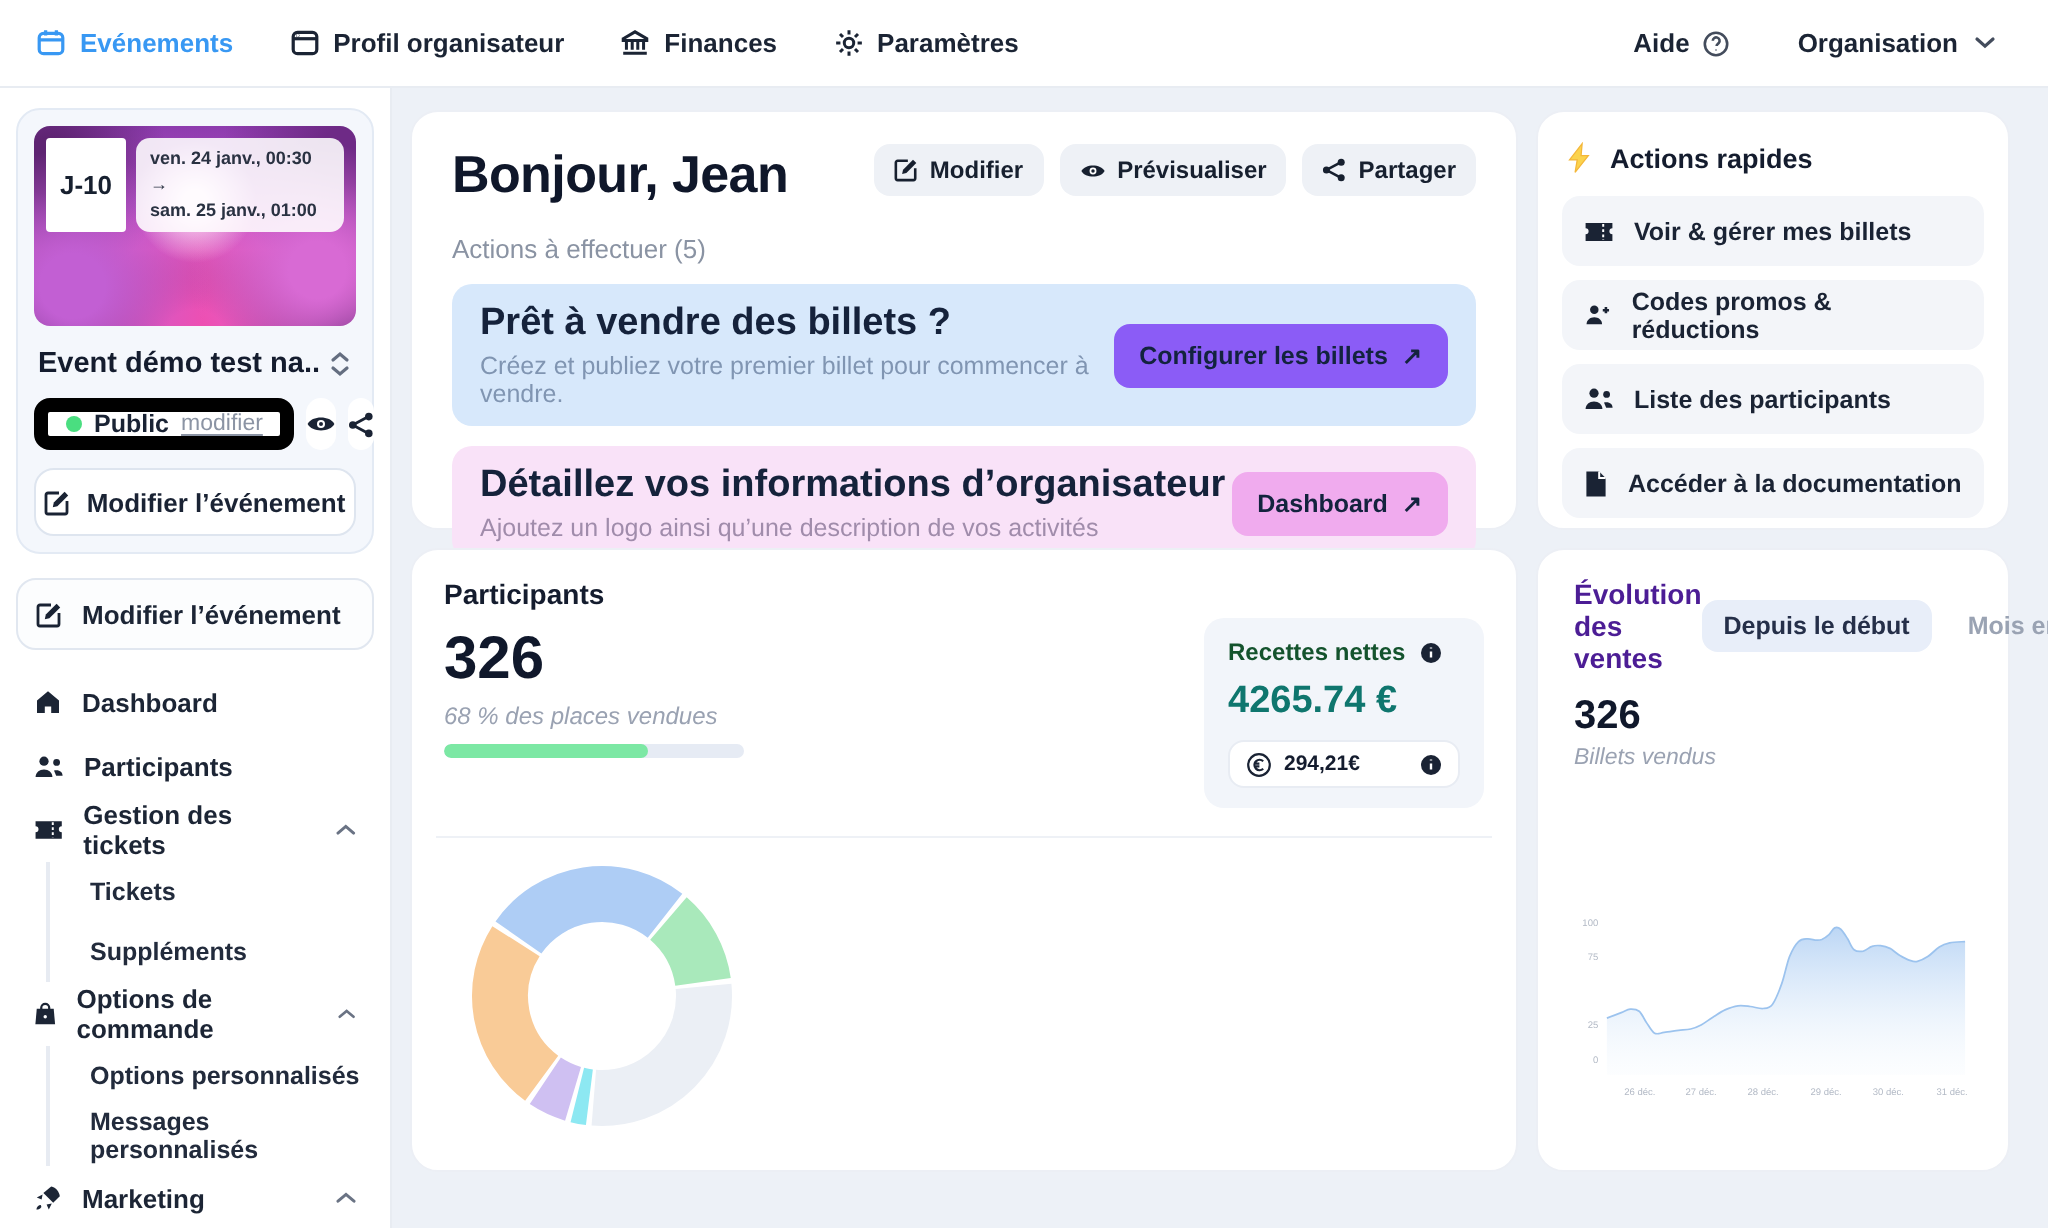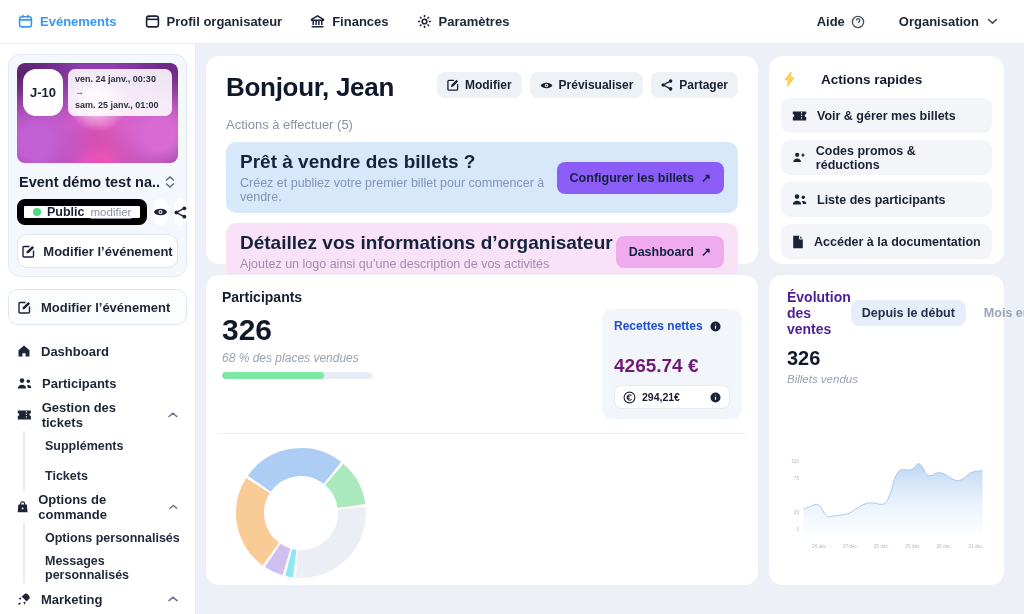--- a/index.html
+++ b/index.html
@@ -29,21 +29,21 @@
     background:
       radial-gradient(circle at 50% 38%, rgba(255,226,248,.95) 0 6%, rgba(255,180,232,0) 30%),
       radial-gradient(circle at 12% 80%, #c25fd3 0 10%, rgba(194,95,211,0) 42%),
       radial-gradient(circle at 88% 72%, #d86ad4 0 9%, rgba(216,106,212,0) 40%),
       radial-gradient(circle at 50% 108%, #ee4fb2 0 12%, rgba(238,79,178,0) 55%),
       radial-gradient(circle at 4% 20%, #5e2472 0 8%, rgba(94,36,114,0) 35%),
       radial-gradient(circle at 97% 15%, #6e2a86 0 8%, rgba(110,42,134,0) 35%),
       linear-gradient(180deg,#8d3cae 0%,#b44fc6 38%,#d257bd 62%,#4f1c60 100%);
   }
   .event-overlay { position:absolute; top:6px; left:6px; right:6px; display:flex; gap:5px; align-items:stretch; }
-  .days-badge { background:#fff; border-radius:13px; min-width:40px; display:flex; align-items:center;
+  .days-badge { background:#fff; border-radius:2px; min-width:40px; display:flex; align-items:center;
                 justify-content:center; font-size:13px; font-weight:800; color:#17202f; }
   .date-panel { background:rgba(255,255,255,.88); border-radius:7px; padding:4px 7px; flex:1;
                 font-size:9px; font-weight:700; color:#2a3242; line-height:1.45; }
   .event-title-row { display:flex; align-items:center; justify-content:space-between; padding:11px 2px 9px; }
   .event-title { font-size:14.5px; font-weight:800; color:#141c2e; }
   .status-row { display:flex; align-items:center; gap:6px; }
   .status-pill { background:#fff; border:7px solid #000000; border-radius:8px; height:26px;
                  display:flex; align-items:center; gap:6px; padding:0 9px; flex:1; }
   .status-dot { width:8px; height:8px; border-radius:50%; background:#4ade80; }
   .status-label { font-size:12.5px; font-weight:800; color:#1a2334; }
@@ -85,37 +85,37 @@
   .banner.blue .banner-sub { color:#8095b2; }
   .banner.pink .banner-sub { color:#a08cab; }
   .banner-btn { border-radius:8px; padding:9px 13px; font-size:12.5px; font-weight:800; color:#13233e;
                 display:flex; align-items:center; gap:7px; cursor:pointer; white-space:nowrap; }
   .banner.blue .banner-btn { background:#8b5cf6; }
   .banner.pink .banner-btn { background:#f0abee; }
   .arrow-glyph { font-size:12px; font-weight:700; }
 
   
   .quick { padding:13px 12px; }
-  .quick-head { display:flex; align-items:flex-end; gap:24px; font-size:13.5px; font-weight:800;
+  .quick-head { display:flex; align-items:flex-end; gap:8px; font-size:13.5px; font-weight:800;
                 color:#141c2e; padding:2px 2px 11px; }
   .quick-item { background:#f3f5f9; border-radius:9px; height:35px; display:flex; align-items:center;
                 gap:10px; padding:0 11px; font-size:12.5px; font-weight:700; color:#1a2334;
                 margin-bottom:7px; cursor:pointer; }
 
   
   .participants { padding:14px 16px; }
   .part-title { font-size:14px; font-weight:800; color:#141c2e; }
   .part-row { display:flex; justify-content:space-between; margin-top:10px; }
   .part-count { font-size:30px; font-weight:800; color:#10182b; line-height:1; }
   .part-sub { font-size:12px; font-style:italic; color:#9aa2b2; margin-top:6px; }
   .progress-track { width:150px; height:7px; background:#e6ebf4; border-radius:4px; margin-top:7px; overflow:hidden; }
   .progress-fill { height:100%; background:#7ce8a4; border-radius:4px; }
   .revenue-box { background:#f2f5fa; border-radius:10px; padding:10px 12px; width:140px; margin-top:-6px; }
-  .revenue-label { font-size:12px; font-weight:800; color:#1d4ed8; display:flex; align-items:center; gap:7px; }
-  .revenue-amount { font-size:19px; font-weight:800; color:#701a75; margin-top:22px; }
+  .revenue-label { font-size:12px; font-weight:800; color:#14532d; display:flex; align-items:center; gap:7px; }
+  .revenue-amount { font-size:19px; font-weight:800; color:#0f766e; margin-top:7px; }
   .fee-pill { background:#fff; border:1px solid #e8ecf3; border-radius:8px; height:24px; margin-top:8px;
               display:flex; align-items:center; gap:6px; padding:0 8px; font-size:10.5px; font-weight:800; color:#141c2e; }
   .fee-pill .spacer { flex:1; }
   .part-divider { border-top:1px solid #eef1f6; margin:14px -4px 0; }
   .donut-wrap { margin-top:8px; margin-left:8px; }
 
   
   .sales { padding:14px 18px; position:relative; }
   .sales-head { display:flex; align-items:center; justify-content:space-between; }
   .sales-title { font-size:14px; font-weight:800; color:#4c1d95; }
@@ -259,24 +259,24 @@
         <svg class="ic" width="15" height="12" viewBox="0 0 15 12" fill="#1c2535">
             <path d="M.8 1.5h13.4v2.6a1.5 1.5 0 000 3v3.4H.8V7.1a1.5 1.5 0 000-3z"></path>
             <path d="M9.6 2v8" stroke="#fff" stroke-width="1" stroke-dasharray="1.4 1.2"></path>
           </svg>
         <span>Gestion des tickets</span>
         <svg class="ic chev" width="10" height="6" viewBox="0 0 10 6" fill="none" stroke="#6a7384" stroke-width="1.5" stroke-linecap="round">
             <path d="M1 4.6L5 1.2l4 3.4"></path>
           </svg>
       </div>
       <div class="nav-sub">
+          <span>Tickets</span>
+        </div>
+      <div class="nav-sub">
           <span>Suppléments</span>
-        </div>
-      <div class="nav-sub">
-          <span>Tickets</span>
         </div>
       <div class="nav-item">
         <svg class="ic" width="13" height="14" viewBox="0 0 13 14" fill="#1c2535">
             <path d="M1.6 4h9.8l.8 9H.8z"></path>
             <path d="M4.2 5.5V3.4a2.3 2.3 0 014.6 0v2.1" fill="none" stroke="#1c2535" stroke-width="1.3"></path>
             <circle cx="6.5" cy="8.6" r="1" fill="#fff"></circle>
           </svg>
         <span>Options de commande</span>
         <svg class="ic chev" width="10" height="6" viewBox="0 0 10 6" fill="none" stroke="#6a7384" stroke-width="1.5" stroke-linecap="round">
             <path d="M1 4.6L5 1.2l4 3.4"></path>

